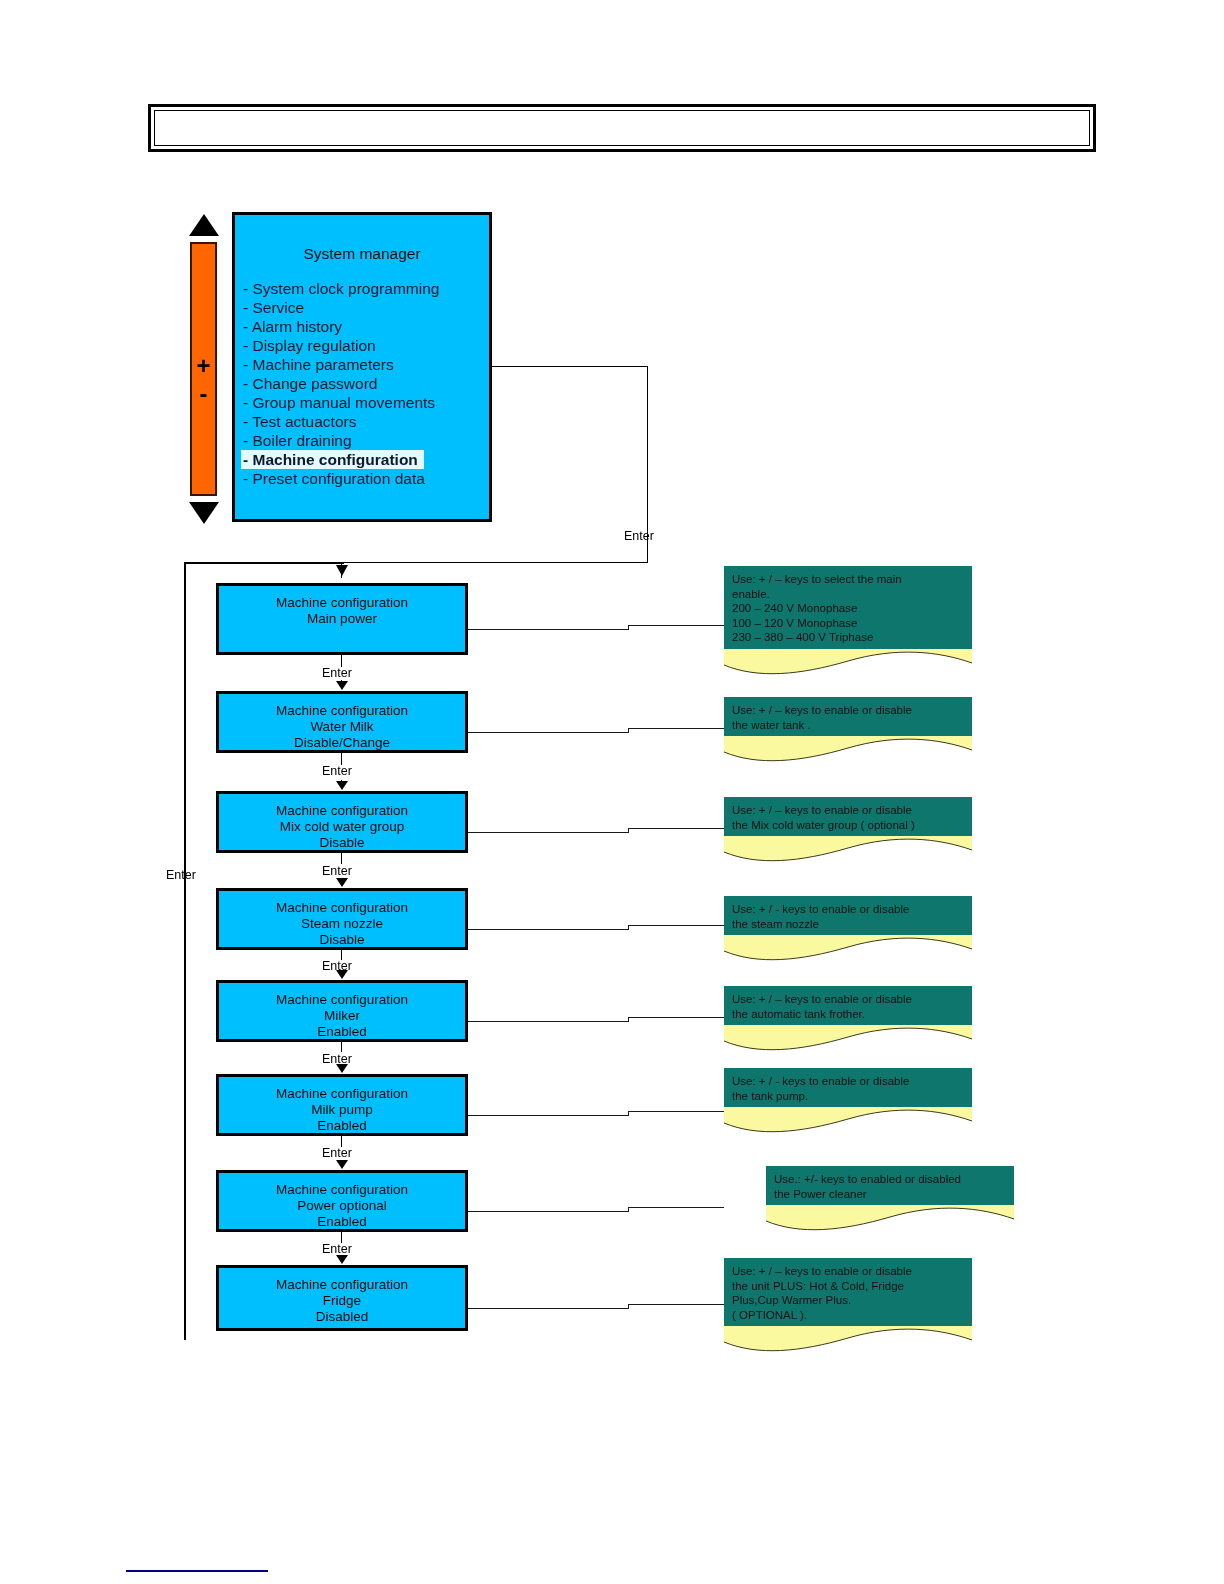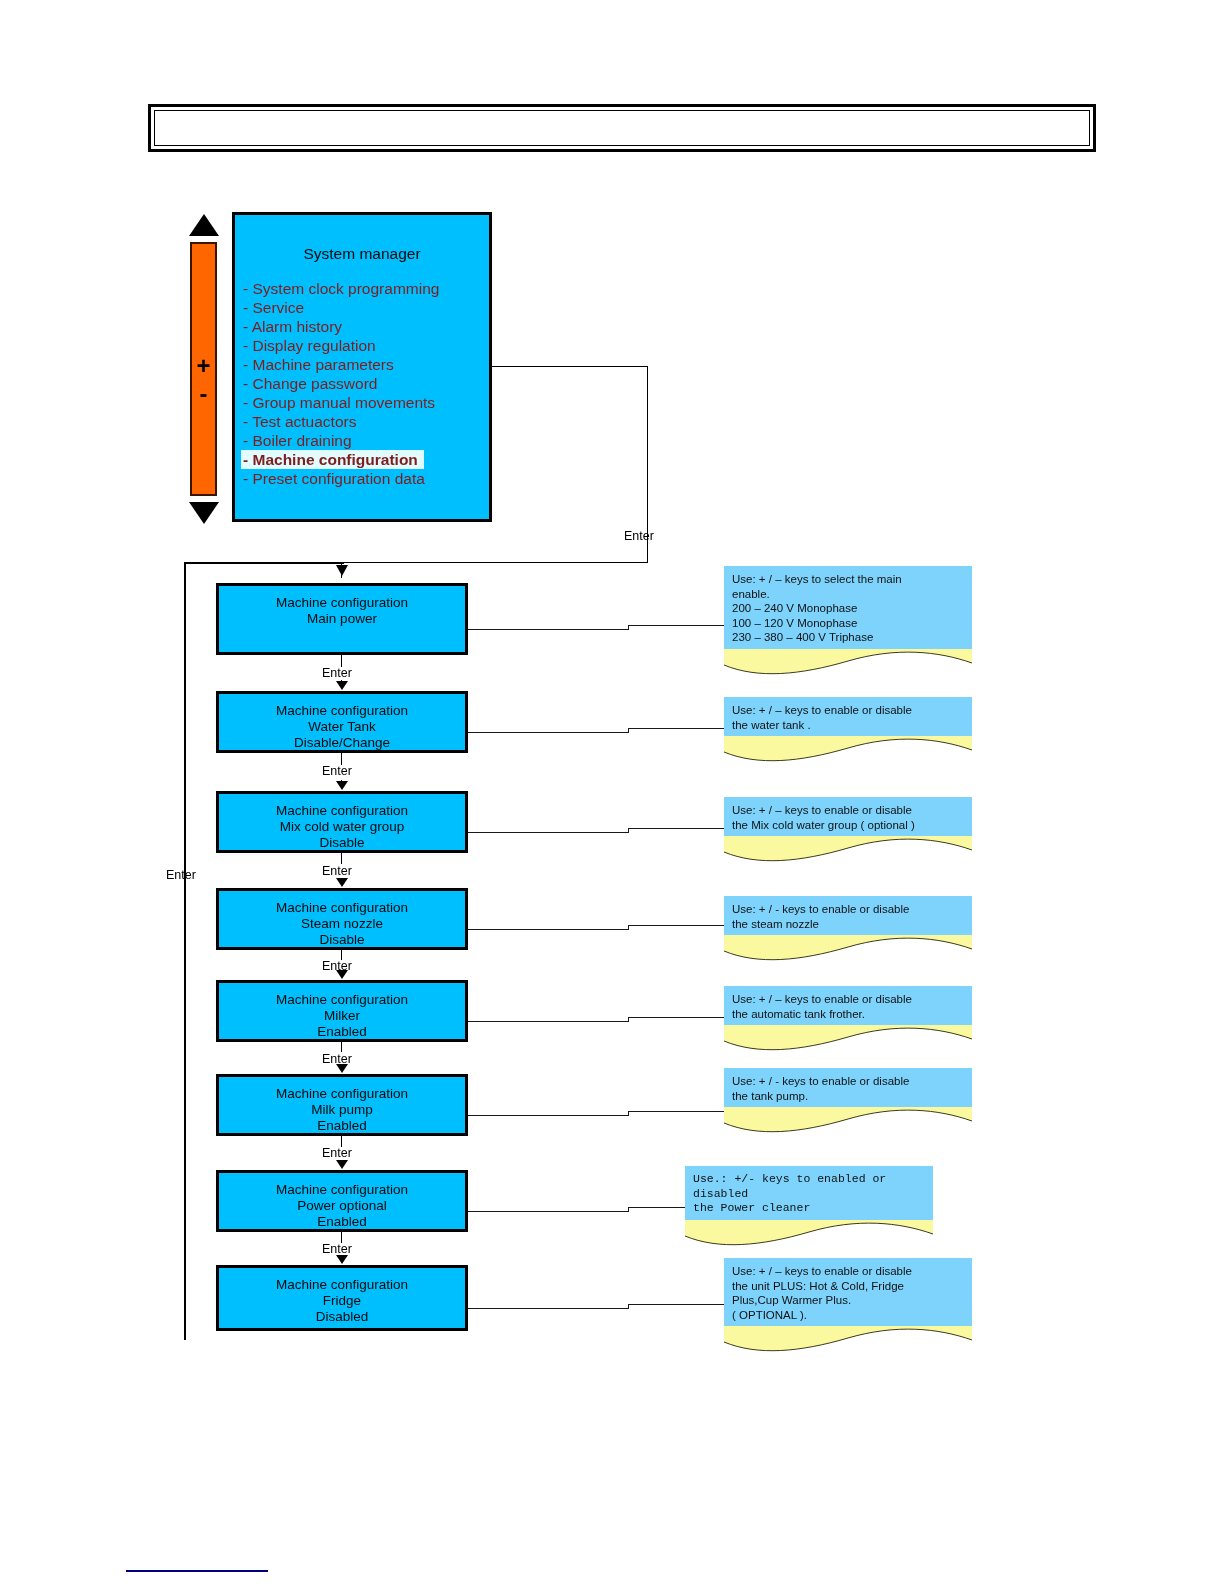--- a/index.html
+++ b/index.html
@@ -81,21 +81,21 @@
   }
   #system-manager-list {
     margin: 16px 0 0 6px;
     padding: 0;
     list-style: none;
   }
   #system-manager-list li {
     font-size: 15.5px;
     line-height: 19px;
     white-space: nowrap;
-    color: #7f1d1d;
+    color: #0f172a;
     padding-left: 2px;
   }
   #system-manager-list li.selected {
     font-weight: bold;
     background: #E2FBFF;
     display: inline-block;
     padding-right: 6px;
   }
   #system-manager-list li.selected .dash {
     background: transparent;
@@ -140,21 +140,21 @@
     border-top: 9px solid #000000;
   }
 
   
   .note {
     position: absolute;
     width: 248px;
   }
   .note-body {
     position: relative;
-    background: #7dd3fc;
+    background: #0f766e;
     padding: 6px 6px 4px 8px;
     font-size: 11.5px;
     line-height: 14.5px;
     color: #111111;
   }
   .note-wave { display: block; width: 100%; }
   .note-wave svg { display: block; width: 100%; height: 100%; }
 
   
   .note-conn { position: absolute; height: 1px; background: #1a1a1a; }
@@ -280,21 +280,21 @@
       </div>
       <div class="note-wave" style="height: 26px;">
         <svg viewBox="0 0 248 26" preserveAspectRatio="none">
           <path d="M0,0 L0,16 C34,30 76,26 124,12 C172,-2 214,2 248,14 L248,0 Z" fill="#FBF9A0"></path>
           <path d="M0,16 C34,30 76,26 124,12 C172,-2 214,2 248,14" fill="none" stroke="#3a3a1a" stroke-width="1"></path>
         </svg>
       </div>
     </div>
     <div class="flow-box" style="top: 691px; height: 62px;">
       <span class="ln">Machine configuration</span>
-      <span class="ln">Water Tank</span>
+      <span class="ln">Water Milk</span>
       <span class="ln">Disable/Change</span>
     </div>
     <div class="vconn" style="top: 753px; height: 12px;"></div>
     <div class="enter-label" style="top: 764px; left: 322px;">Enter</div>
     <div class="vconn" style="top: 780px; height: 7px;"></div>
     <div class="varrow" style="top: 781px;"></div>
     <div class="note-conn" style="left: 468px; top: 732px; width: 160px;"></div>
     <div class="note-conn-v" style="left: 628px; top: 728px; height: 5px;"></div>
     <div class="note-conn" style="left: 628px; top: 728px; width: 96px;"></div>
     <div class="note" style="left: 724px; top: 697px;">
@@ -410,21 +410,21 @@
       <span class="ln">Power optional</span>
       <span class="ln">Enabled</span>
     </div>
     <div class="vconn" style="top: 1232px; height: 11px;"></div>
     <div class="enter-label" style="top: 1242px; left: 322px;">Enter</div>
     <div class="vconn" style="top: 1255px; height: 6px;"></div>
     <div class="varrow" style="top: 1255px;"></div>
     <div class="note-conn" style="left: 468px; top: 1211px; width: 160px;"></div>
     <div class="note-conn-v" style="left: 628px; top: 1207px; height: 5px;"></div>
     <div class="note-conn" style="left: 628px; top: 1207px; width: 96px;"></div>
-    <div class="note" style="left: 685px; top: 1166px; font-family: Liberation Mono, monospace;">
+    <div class="note" style="left: 766px; top: 1166px;">
       <div class="note-body" style="min-height: 38px;">
         <div>Use.: +/- keys to enabled or disabled</div>
         <div>the Power cleaner</div>
       </div>
       <div class="note-wave" style="height: 26px;">
         <svg viewBox="0 0 248 26" preserveAspectRatio="none">
           <path d="M0,0 L0,16 C34,30 76,26 124,12 C172,-2 214,2 248,14 L248,0 Z" fill="#FBF9A0"></path>
           <path d="M0,16 C34,30 76,26 124,12 C172,-2 214,2 248,14" fill="none" stroke="#3a3a1a" stroke-width="1"></path>
         </svg>
       </div>

